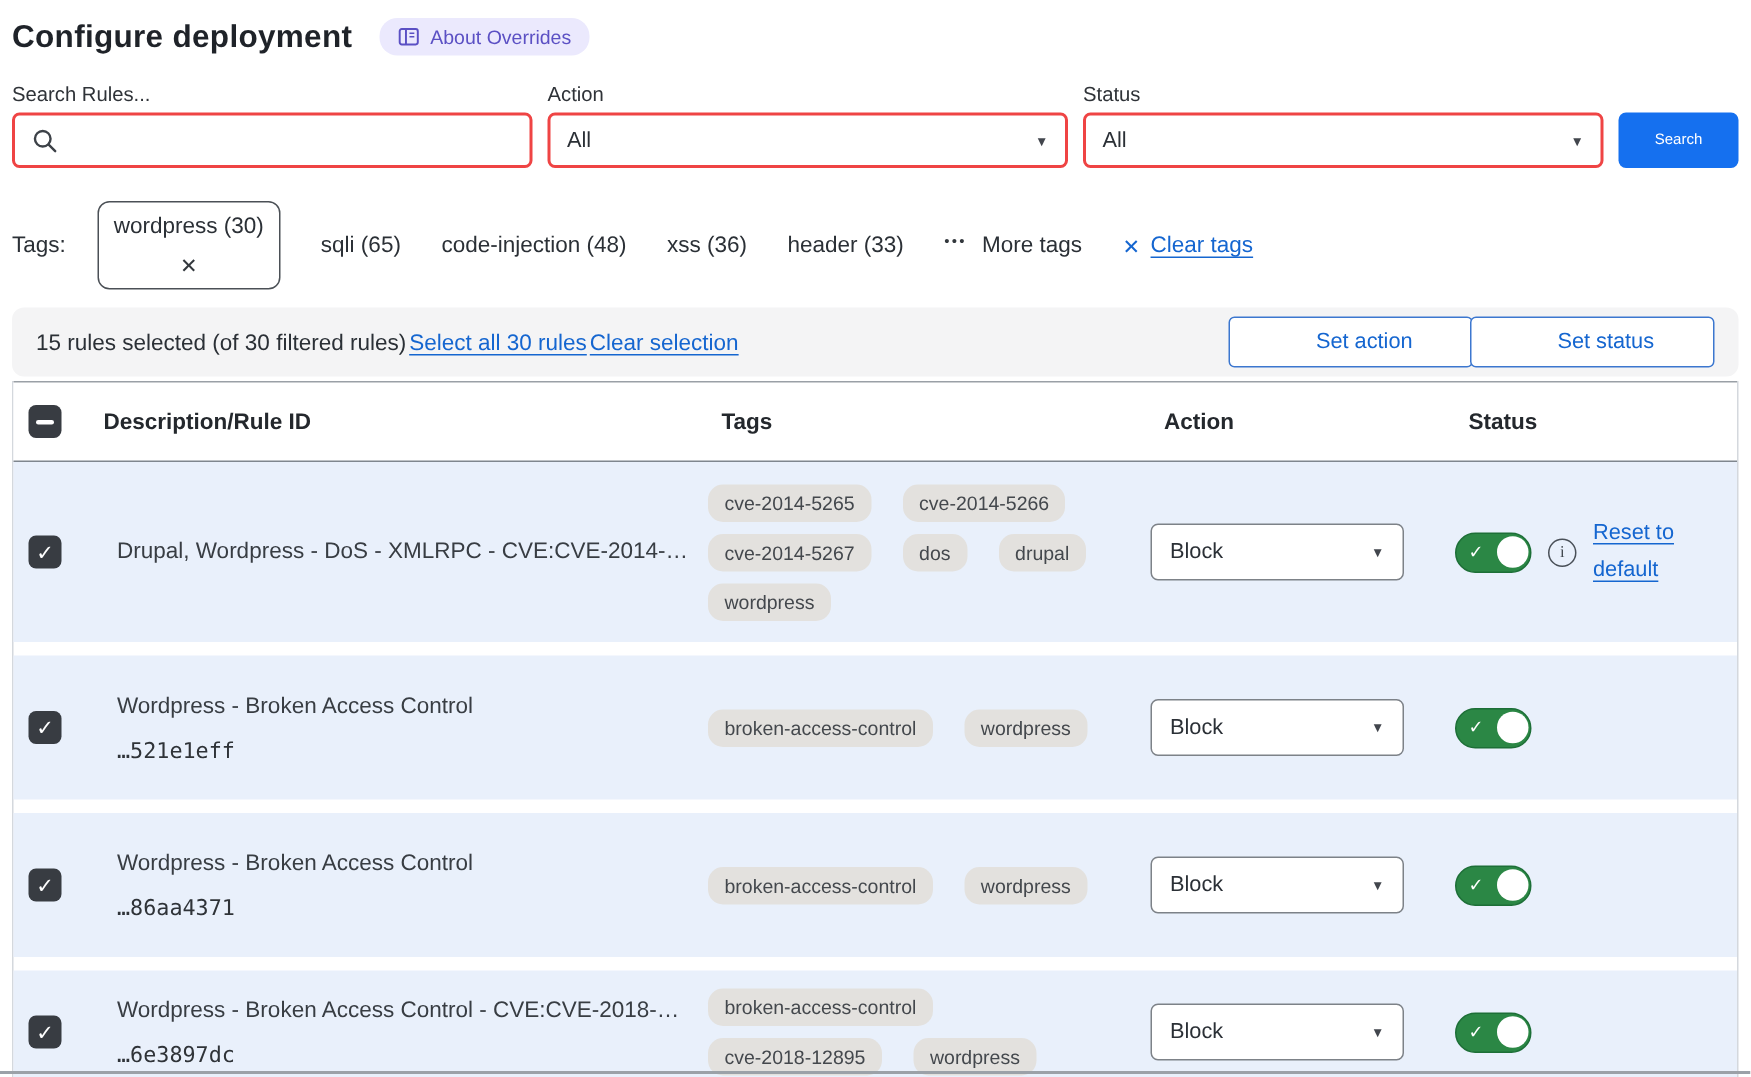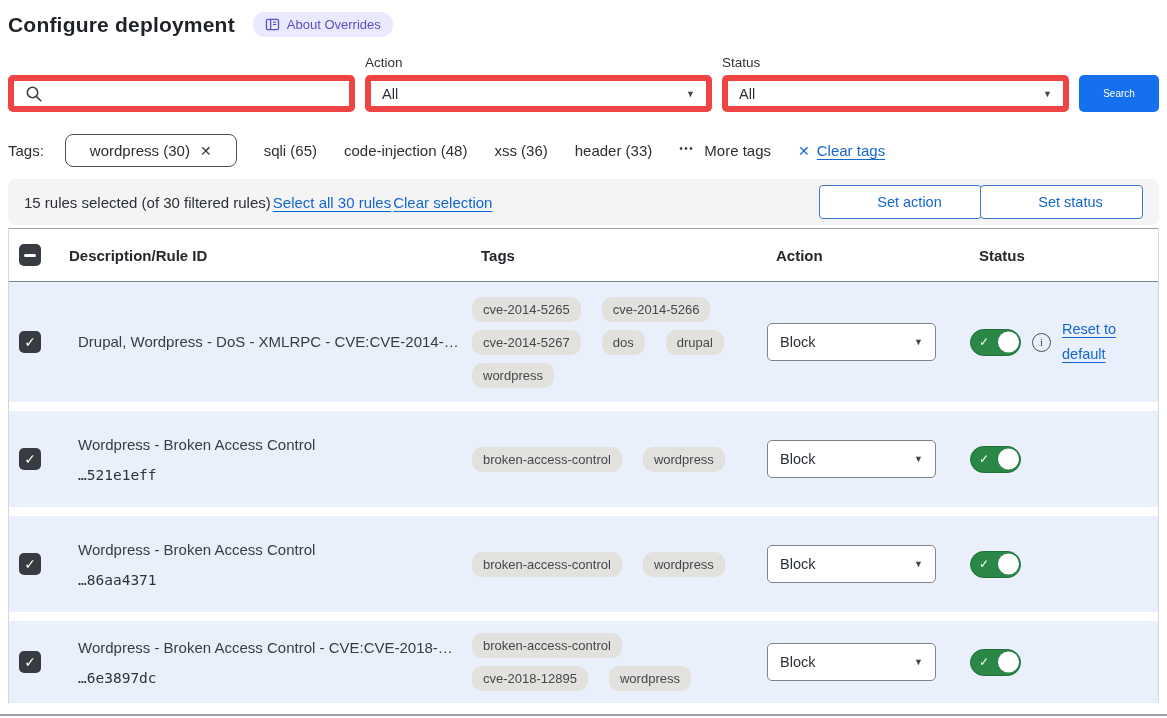--- a/index.html
+++ b/index.html
@@ -9,33 +9,33 @@
   
   .hdr { display:flex; align-items:center; margin:12px 8px 0; gap:18px; }
   .title { font-size:21px; font-weight:bold; color:#1f2329; letter-spacing:.2px; }
   .badge { display:inline-flex; align-items:center; gap:7px; background:#ebe9fd;
     color:#5b50c4; font-size:13px; padding:5px 12px; border-radius:12px; cursor:pointer; }
 
   
   .filters { display:flex; align-items:flex-end; margin:18px 8px 0; gap:10px; }
   .field { display:flex; flex-direction:column; }
   .flabel { font-size:13.5px; color:#2f3338; margin-bottom:5px; }
-  .inputbox { width:347px; height:37px; border:6px solid #ef4444; border-radius:5px;
+  .inputbox { width:347px; height:37px; border:2px solid #ef4444; border-radius:5px;
     background:#fff; display:flex; align-items:center; padding:0 11px; gap:8px;
     font-size:14.5px; color:#2b3036; }
   .selectbox { justify-content:space-between; cursor:pointer; }
   .caret { font-size:9px; color:#42464d; }
   .search-btn { width:88px; height:37px; background:#1570ef; color:#fff; border:none;
     border-radius:5px; font-size:10px; font-family:"Liberation Sans",sans-serif; cursor:pointer; }
 
   
   .tags-bar { display:flex; align-items:center; margin:22px 8px 0; gap:27px; font-size:15px; }
   .tags-label { color:#2b3036; margin-right:-6px; }
   .chip-sel { display:inline-flex; align-items:center; gap:10px; border:1.5px solid #4b5056;
-    border-radius:8px; padding:7px 24px; font-size:15px; color:#2b3036; cursor:pointer; }
+    border-radius:8px; padding:7px 10px; font-size:15px; color:#2b3036; cursor:pointer;flex-direction:column; }
   .chip-sel .x { font-size:14px; color:#33383d; cursor:pointer; }
   .taglink { color:#2b3036; cursor:pointer; }
   .more-tags { display:inline-flex; align-items:center; gap:10px; cursor:pointer; color:#2b3036; }
   .dots { font-size:10px; letter-spacing:1.5px; color:#33383d; position:relative; top:-2px; }
   .clear-tags { display:inline-flex; align-items:center; gap:7px; color:#1566d0; cursor:pointer; }
   .clear-tags .u { text-decoration:underline; text-underline-offset:3px; }
   .clear-tags .xi { font-size:14px; }
 
   
   .selbar { margin:12px 8px 0; height:46px; background:#f4f4f5; border-radius:8px;
@@ -100,20 +100,21 @@
       <line x1="6" y1="1.5" x2="6" y2="12.5" stroke="#5b50c4" stroke-width="1.4"></line>
       <line x1="8.5" y1="4.5" x2="12" y2="4.5" stroke="#5b50c4" stroke-width="1.2"></line>
       <line x1="8.5" y1="7" x2="12" y2="7" stroke="#5b50c4" stroke-width="1.2"></line>
     </svg>
     <span>About Overrides</span>
   </span>
 </div>
 
 <div class="filters">
   <div class="field">
+    <span class="flabel">Search Rules...</span>
     <div class="inputbox">
       <svg class="mag" width="18" height="18" viewBox="0 0 18 18">
         <circle cx="7.5" cy="7.5" r="5.2" fill="none" stroke="#3d4248" stroke-width="1.6"></circle>
         <line x1="11.6" y1="11.6" x2="15.8" y2="15.8" stroke="#3d4248" stroke-width="1.6" stroke-linecap="round"></line>
       </svg>
       <span></span>
     </div>
   </div>
   <div class="field">
     <span class="flabel">Action</span>

